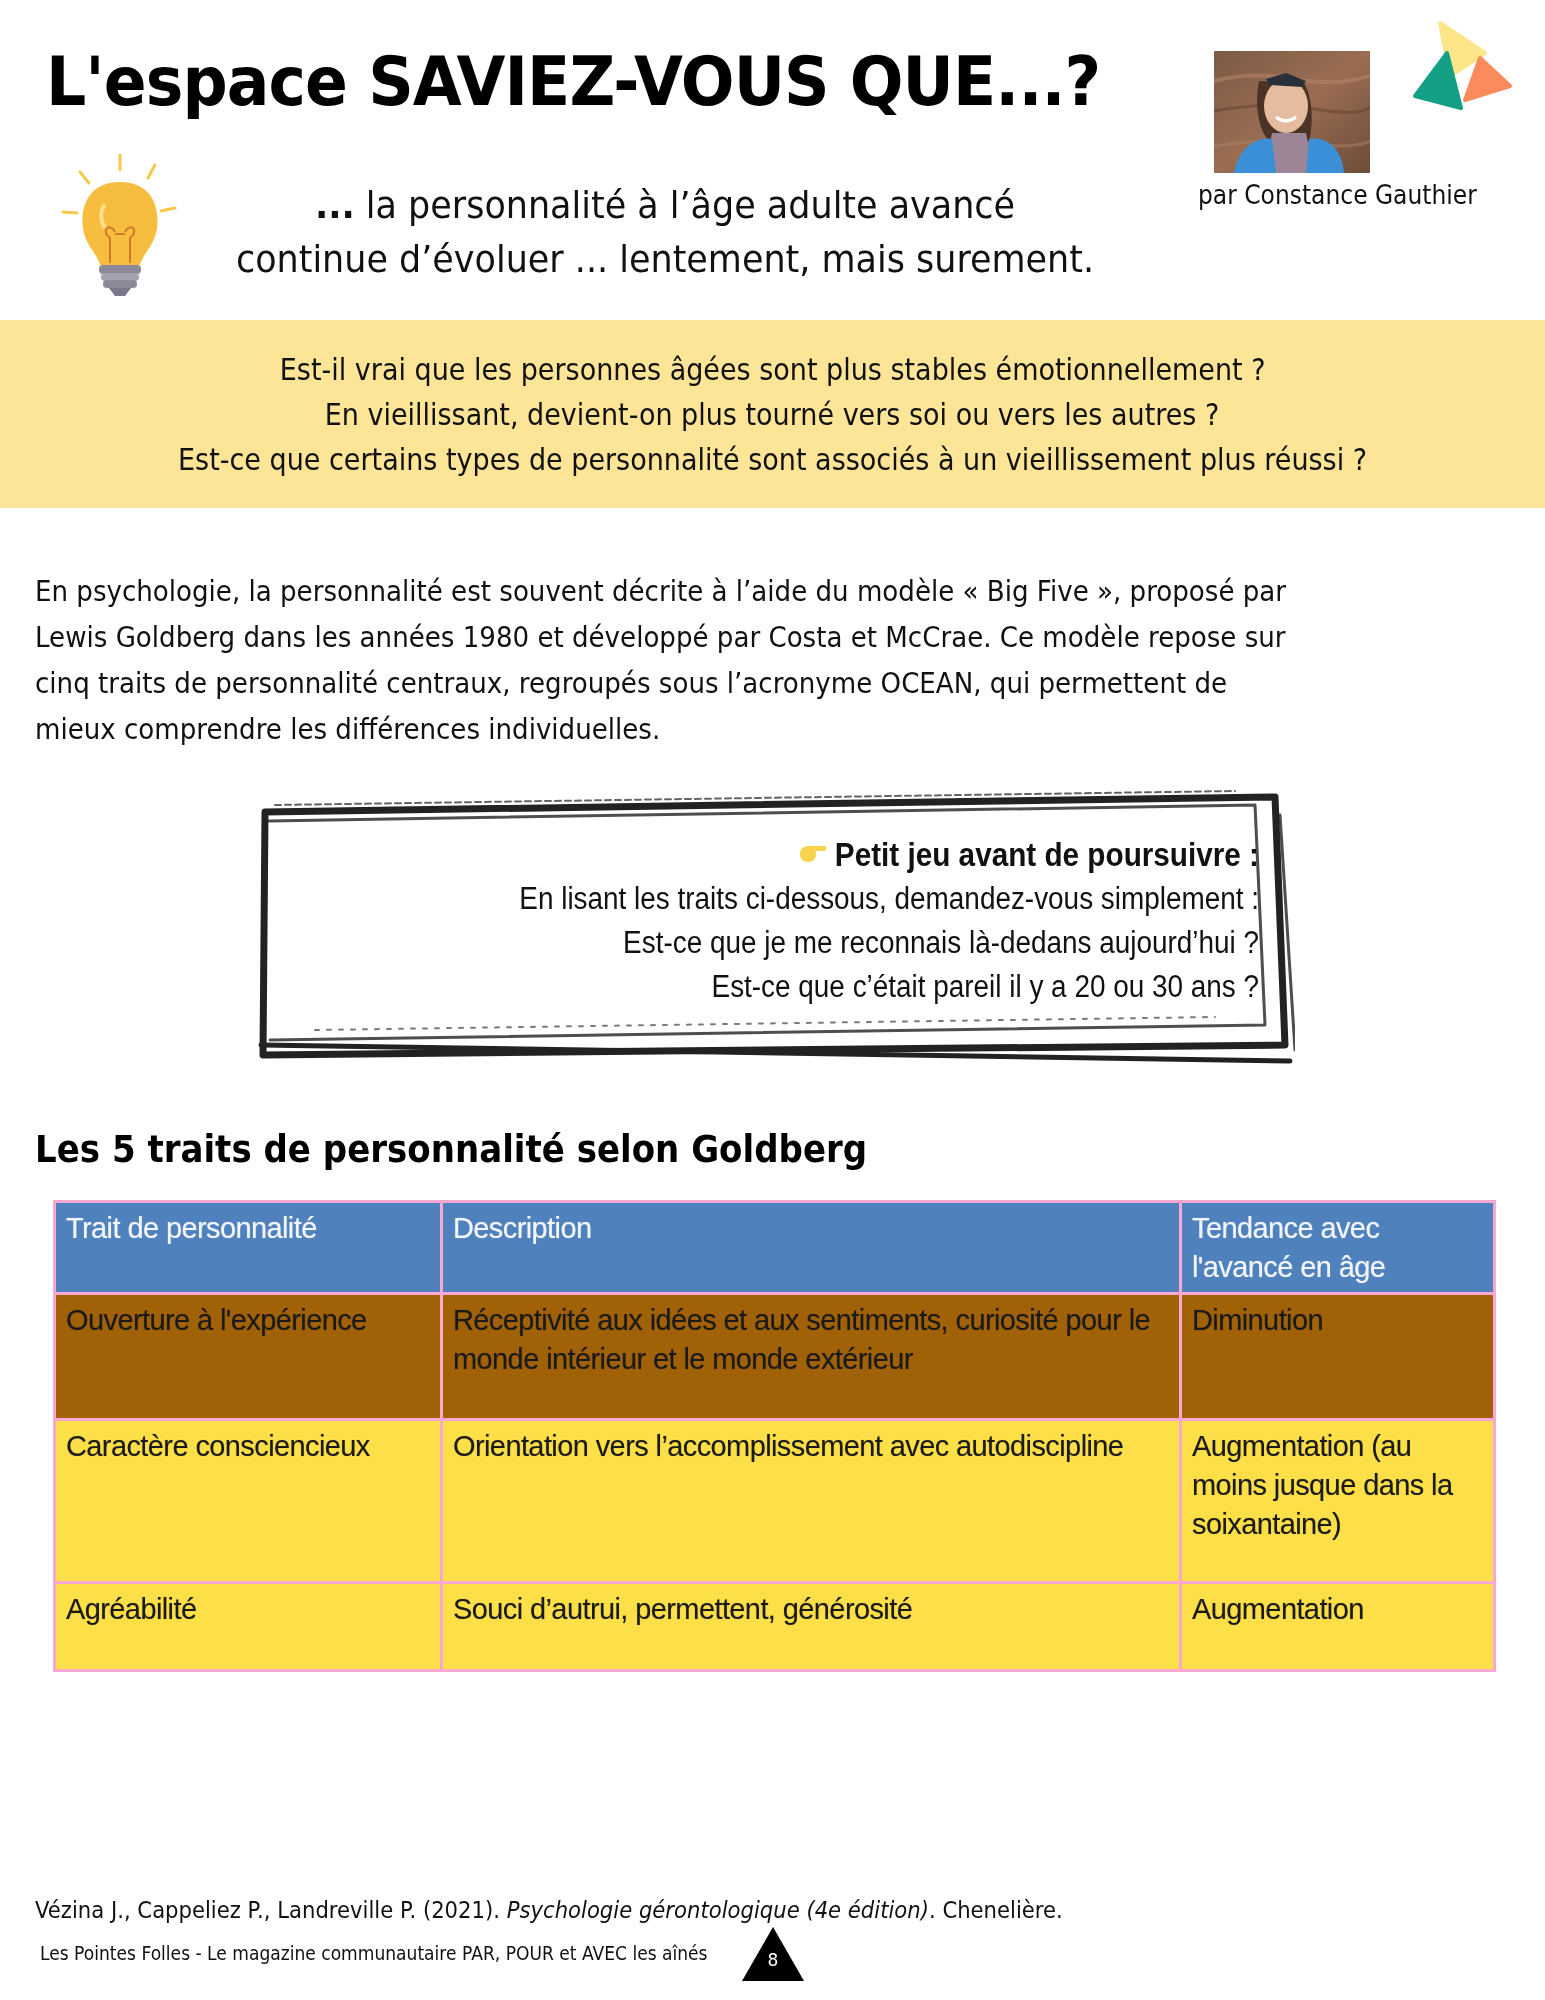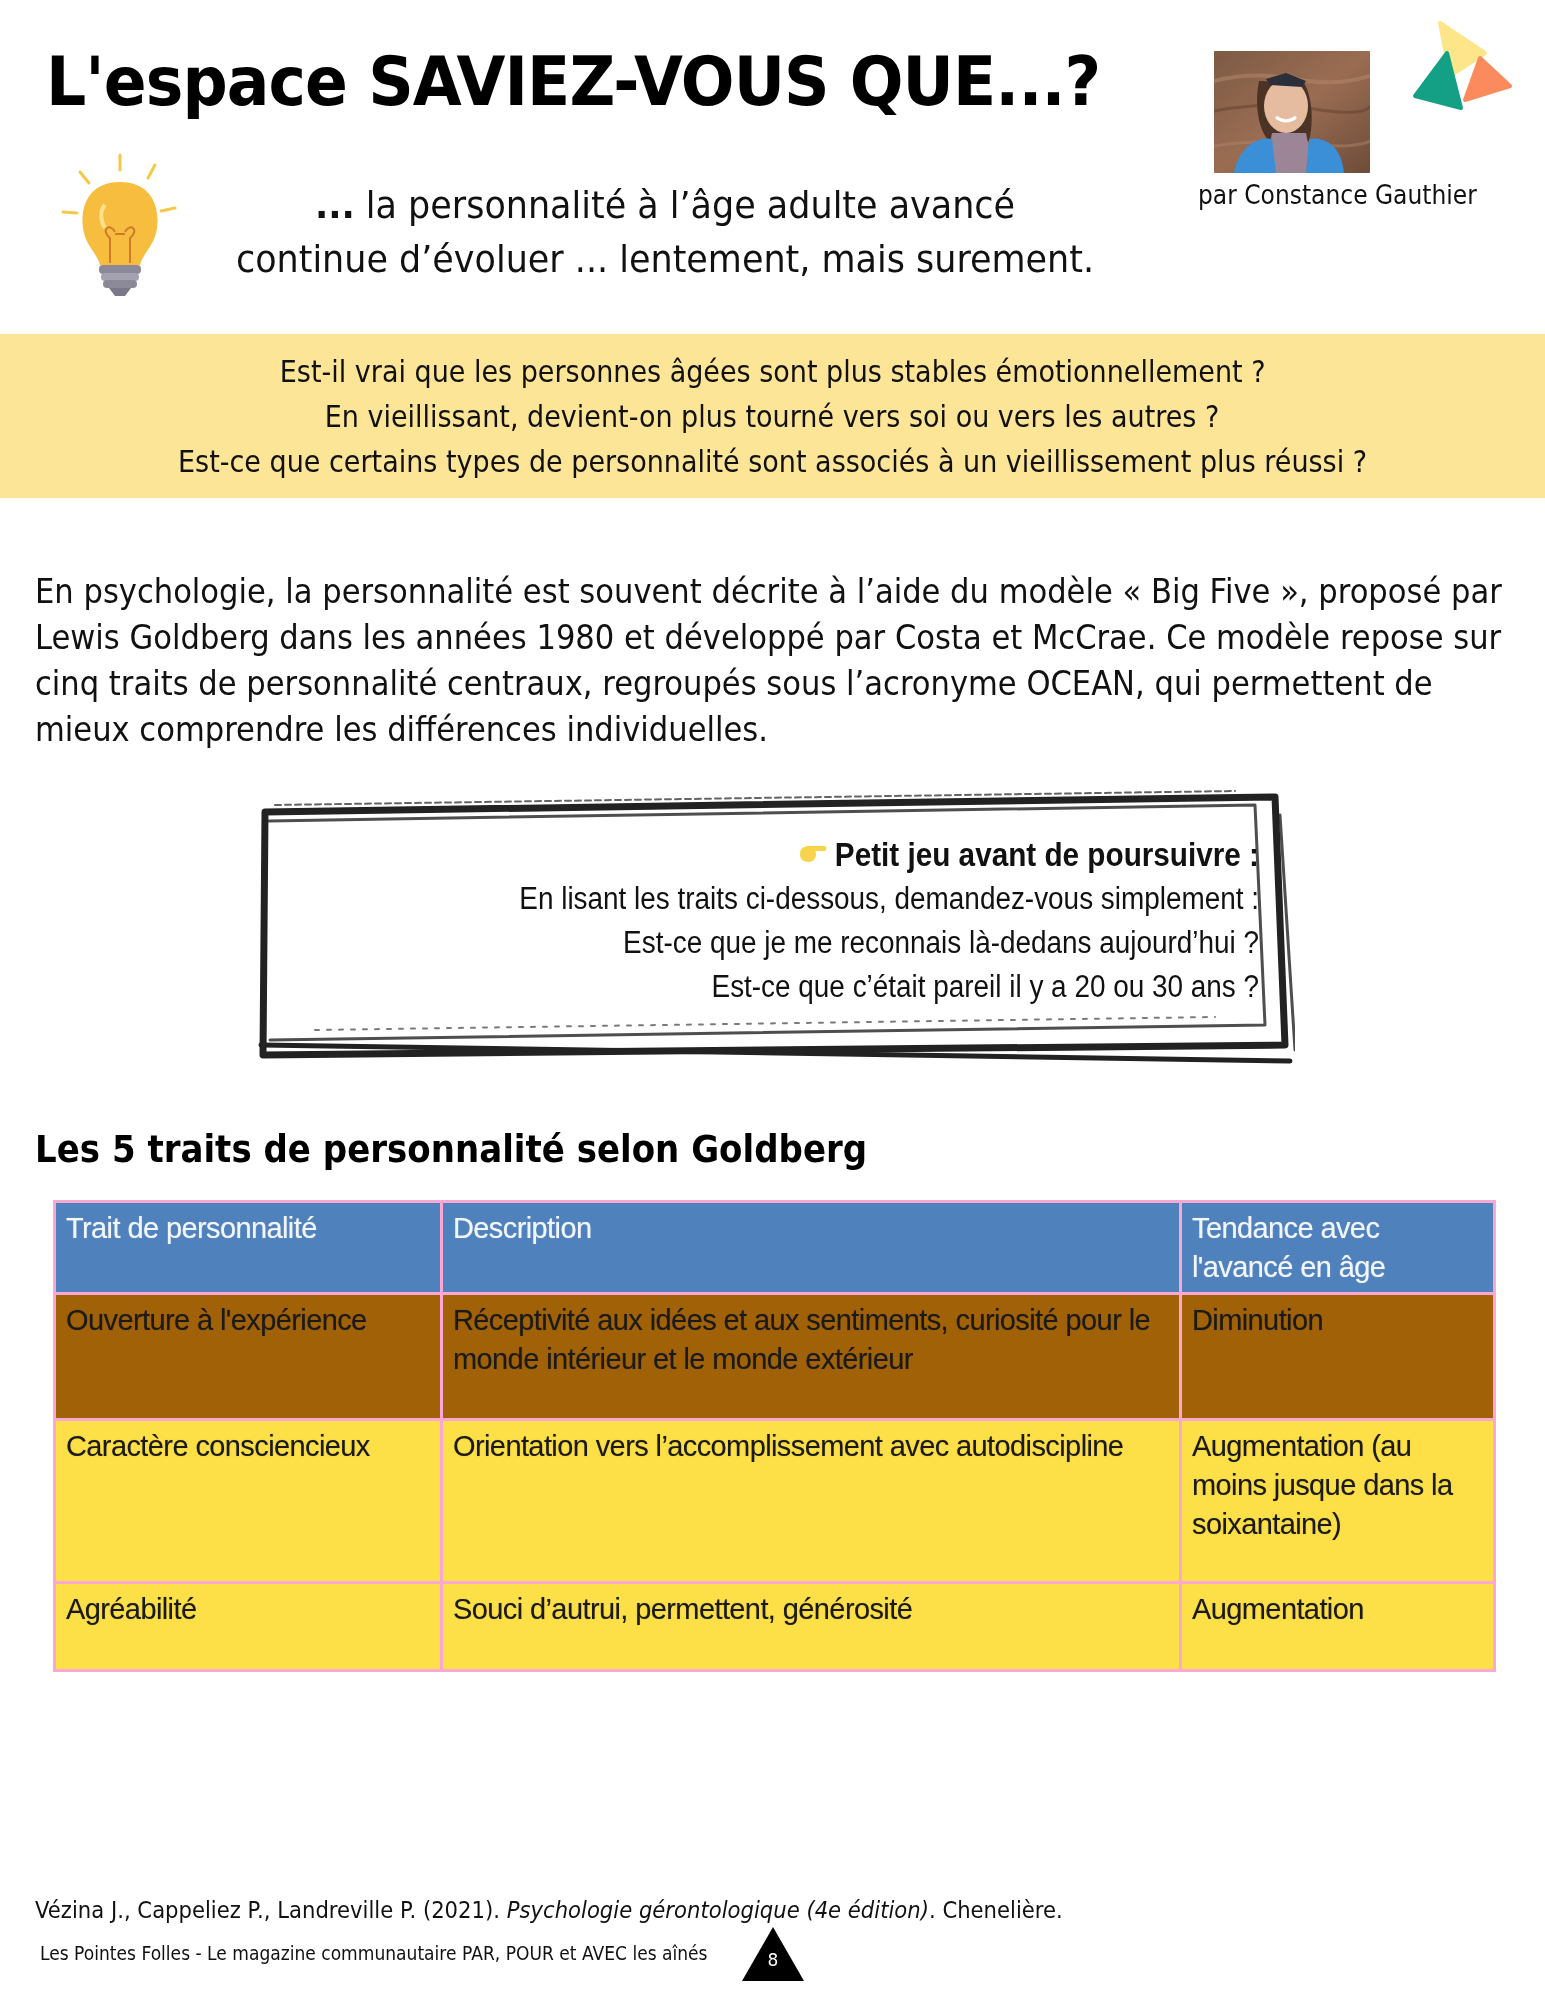--- a/index.html
+++ b/index.html
@@ -28,32 +28,32 @@
     overflow: hidden; border-radius: 1px;
   }
   .byline {
     position: absolute; left: 1198px; top: 180px; font-size: 26px; color: #111;
     white-space: nowrap; font-family: "DejaVu Sans", sans-serif;
     transform: scaleX(0.9); transform-origin: left top;
   }
   .logo { position: absolute; left: 1395px; top: 18px; width: 140px; height: 100px; }
 
   .question-box {
-    position: absolute; left: 0; top: 334px; width: 1545px; height: 164px;
+    position: absolute; left: 0; top: 320px; width: 1545px; height: 188px;
     background: #fde597;
     display: flex; flex-direction: column; justify-content: center; align-items: center;
   }
   .question-box p {
     font-size: 30px; line-height: 45px; color: #111; white-space: nowrap;
     transform: scaleX(0.9);
   }
 
   .intro {
     position: absolute; left: 35px; top: 568px; width: 1490px;
-    font-size: 34px; line-height: 46px; color: #111;
+    font-size: 29px; line-height: 46px; color: #111;
   }
   .intro p { white-space: nowrap; transform: scaleX(0.9); transform-origin: left top; }
 
   .game-frame { position: absolute; left: 255px; top: 785px; width: 1040px; height: 285px; }
   .game-frame svg { position: absolute; left: 0; top: 0; }
   .game-text {
     position: absolute; left: 16px; top: 48px; width: 1040px; text-align: right;
     font-family: "Liberation Sans Narrow", "Liberation Sans", sans-serif;
     font-size: 31px; line-height: 44px; color: #111;
   }

